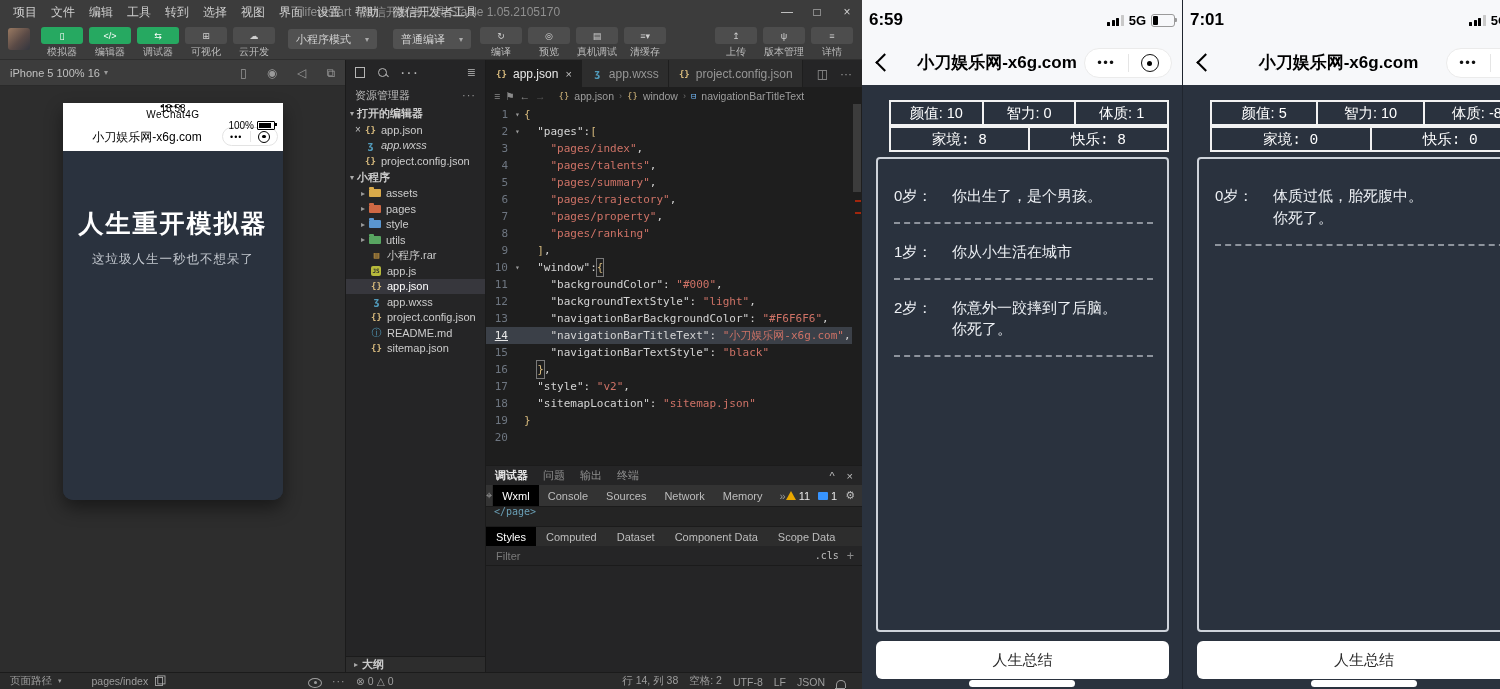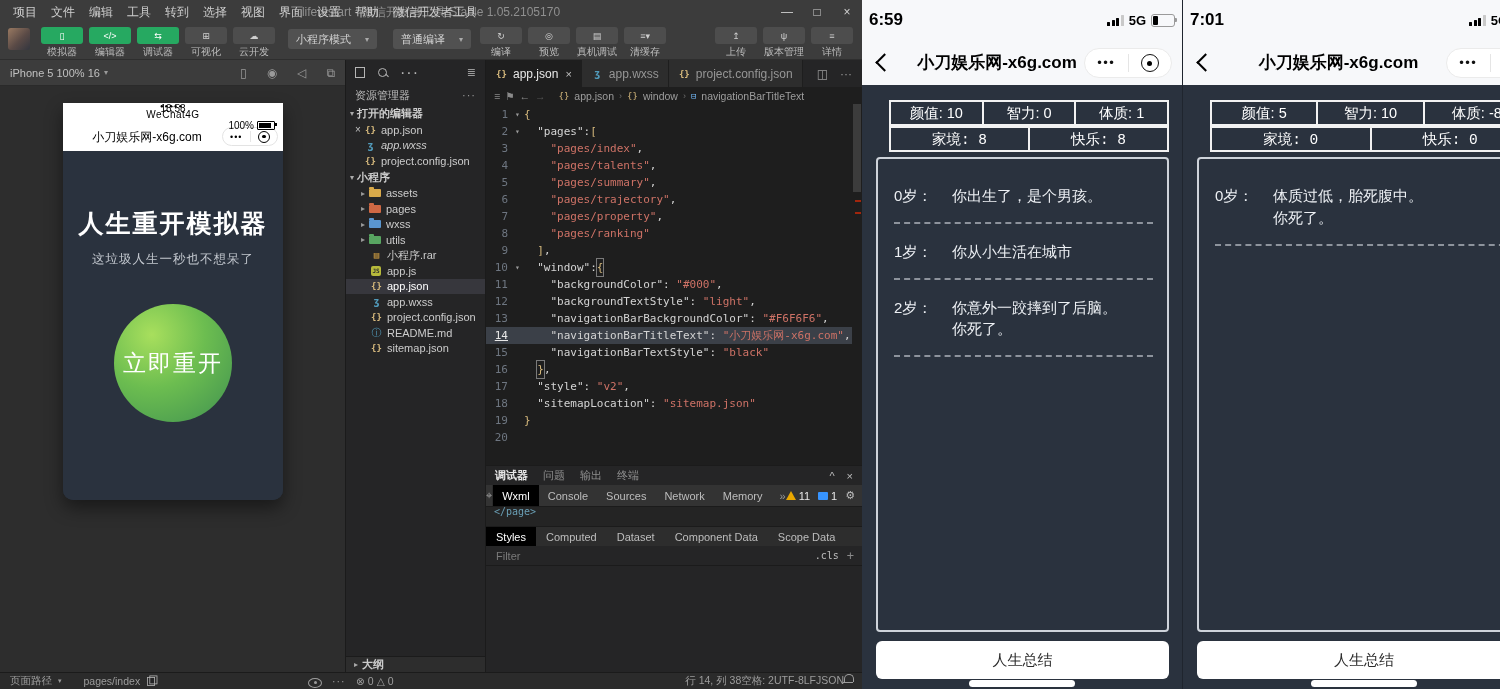--- a/index.html
+++ b/index.html
@@ -127,21 +127,21 @@
   .filter-row input::placeholder{color:#7a7a7a;}
   .filter-right{margin-left:auto;display:flex;align-items:center;gap:8px;color:#bdbdbd;font-size:10px;font-family:"DejaVu Sans Mono",monospace;}
   .filter-right .plus{color:#8a8a8a;font-size:12px;}
   
   .statusbar{position:absolute;left:0;top:672px;width:862px;height:17px;background:#2b2b2b;border-top:1px solid #1b1b1b;display:flex;align-items:center;font-size:10.5px;color:#9d9d9d;box-sizing:border-box;}
   .sb-left{display:flex;align-items:center;gap:6px;padding-left:10px;}
   .sb-caret{font-size:7px;}
   .sb-eye{position:absolute;left:308px;}
   .sb-dots{position:absolute;left:332px;letter-spacing:1px;}
   .sb-problems{position:absolute;left:356px;display:flex;align-items:center;gap:3px;}
-  .sb-right{margin-left:auto;display:flex;align-items:flex-start;padding-right:8px;white-space:nowrap;}
+  .sb-right{margin-left:auto;display:flex;align-items:flex-end;gap:11px;padding-right:16px;white-space:nowrap;}
   .i-eye{width:12px;height:8px;border:1px solid #9d9d9d;border-radius:50%;display:inline-flex;align-items:center;justify-content:center;}
   .i-eye::after{content:"";width:3px;height:3px;border-radius:50%;background:#9d9d9d;}
   .i-docs{width:8px;height:9px;border:1px solid #b5b5b5;position:relative;display:inline-block;background:#252526;}
   .i-docs::after{content:"";position:absolute;left:2px;top:-3px;width:8px;height:9px;border:1px solid #b5b5b5;z-index:-1;}
   .i-search{width:7px;height:7px;border:1.4px solid #b5b5b5;border-radius:50%;position:relative;display:inline-block;}
   .i-search::after{content:"";position:absolute;left:6px;top:6px;width:4px;height:1.4px;background:#b5b5b5;transform:rotate(45deg);}
   .i-bell{width:8px;height:7px;border:1px solid #9d9d9d;border-bottom:none;border-radius:5px 5px 0 0;position:relative;display:inline-block;}
   .i-bell::after{content:"";position:absolute;left:-2px;bottom:-1px;width:10px;height:1px;background:#9d9d9d;}
   
   .phone{position:absolute;top:0;height:689px;background:#2a323e;overflow:hidden;}
@@ -305,21 +305,20 @@
             <span class="cdots">•••</span>
             <span class="cdiv"></span>
             <span class="ctarget">
                 <i></i>
               </span>
           </span>
         </div>
         <div class="pm-screen">
           <div class="game-title">人生重开模拟器</div>
           <div class="game-sub">这垃圾人生一秒也不想呆了</div>
-          <div class="game-btn">立即重开</div>
         </div>
       </div>
     </div>
 
     <div class="explorer">
       <div class="exp-toolbar">
         <span class="i-docs"></span>
         <span class="i-search"></span>
         <span style="letter-spacing:1px;">···</span>
         <span class="right">≣</span>
@@ -360,21 +359,21 @@
             <span class="fname">assets</span>
           </div>
           <div class="file-row" style="padding-left: 12px;">
             <span class="ar">▸</span>
             <span class="folder f-red"></span>
             <span class="fname">pages</span>
           </div>
           <div class="file-row" style="padding-left: 12px;">
             <span class="ar">▸</span>
             <span class="folder f-blue"></span>
-            <span class="fname">wxss</span>
+            <span class="fname">style</span>
           </div>
           <div class="file-row" style="padding-left: 12px;">
             <span class="ar">▸</span>
             <span class="folder f-green"></span>
             <span class="fname">utils</span>
           </div>
           <div class="file-row" style="padding-left: 24px;">
             <span class="fico rar">▤</span>
             <span class="fname">小程序.rar</span>
           </div>
@@ -524,21 +523,21 @@
             <span class="plus">+</span>
           </div>
         </div>
       </div>
     </div>
 
     <div class="statusbar">
       <div class="sb-left">
         <span>页面路径</span>
         <span class="sb-caret">▾</span>
-        <span style="margin-left:16px;">pages/index</span>
+        <span style="margin-left:24px;">pages/index</span>
         <span class="i-docs" style="transform:scale(.8)"></span>
       </div>
       <span class="sb-eye"><span class="i-eye"></span></span>
       <span class="sb-dots">···</span>
       <span class="sb-problems">
         <span>⊗</span>
         <span>0</span>
         <span>△</span>
         <span>0</span>
       </span>

